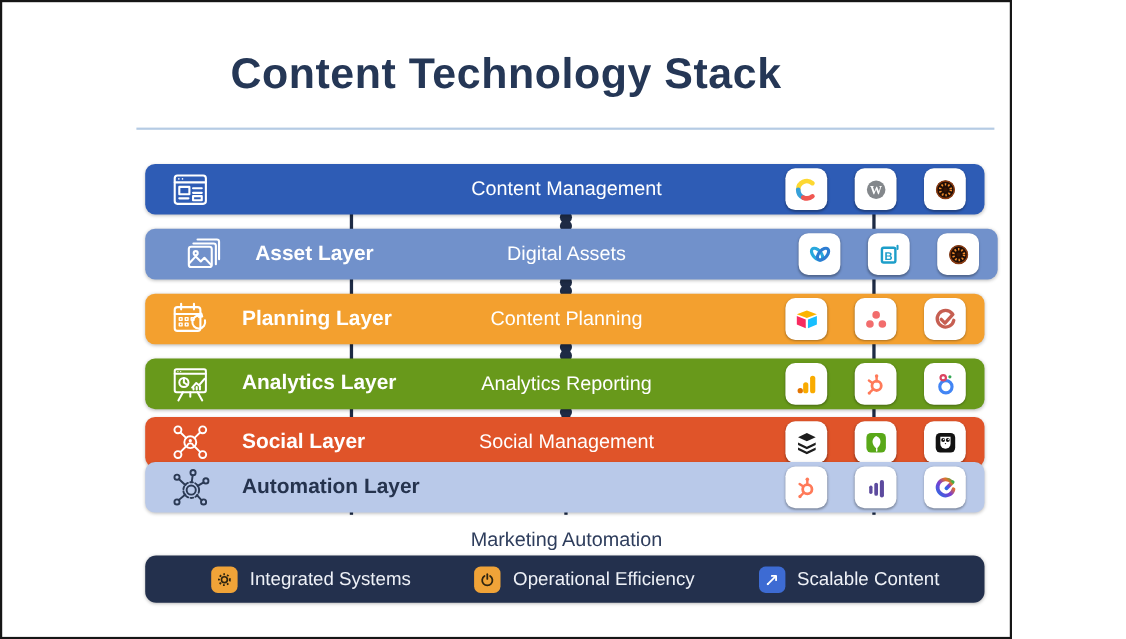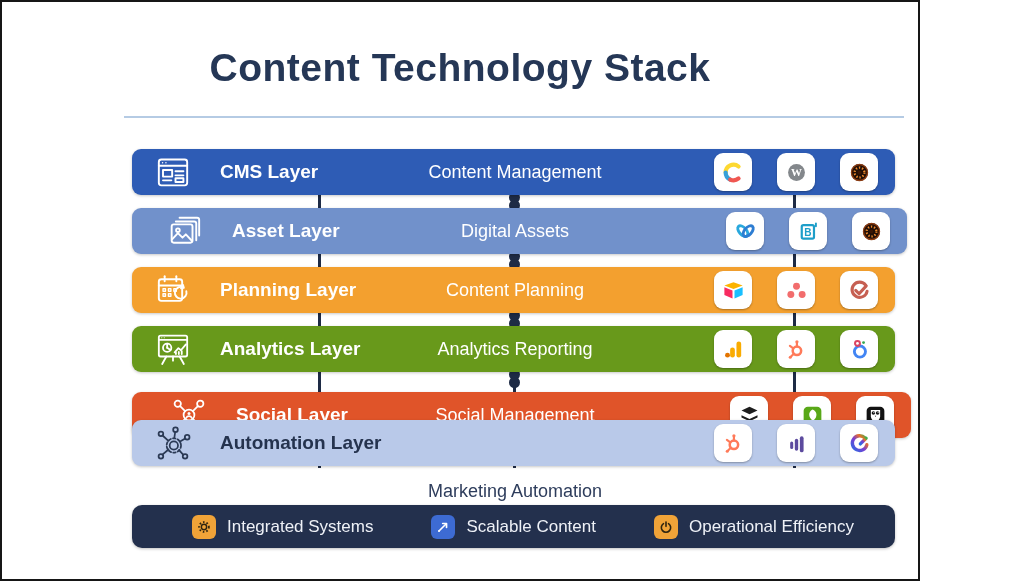--- a/index.html
+++ b/index.html
@@ -74,21 +74,20 @@
         <line x1="7" y1="16.5" x2="41" y2="16.5"></line>
         <circle cx="11.5" cy="12.8" r="0.9" fill="#fff" stroke="none"></circle>
         <circle cx="15.5" cy="12.8" r="0.9" fill="#fff" stroke="none"></circle>
         <rect x="12" y="21.5" width="11" height="8"></rect>
         <line x1="27" y1="23" x2="36.5" y2="23"></line>
         <line x1="27" y1="28" x2="36.5" y2="28"></line>
         <line x1="12" y1="34" x2="22" y2="34"></line>
         <rect x="27" y="31.5" width="9.5" height="4.5"></rect>
       </svg>
     </div>
-    <div class="label">CMS Layer</div>
     <div class="desc">Content Management</div>
     <div class="tools">
       <div class="tool">
         <svg width="27" height="27" viewBox="0 0 32 32" fill="none" stroke-linecap="round">
           <path d="M22 8.9 A9.3 9.3 0 0 0 6.7 16" stroke="#fdd831" stroke-width="5"></path>
           <path d="M6.7 16 A9.3 9.3 0 0 0 12.1 24.4" stroke="#36a0d9" stroke-width="5"></path>
           <path d="M12.1 24.4 A9.3 9.3 0 0 0 22 23.1" stroke="#f05751" stroke-width="5"></path>
         </svg>
       </div>
       <div class="tool">
@@ -229,21 +228,21 @@
       </div>
       <div class="tool">
         <svg width="27" height="27" viewBox="0 0 32 32" fill="none" stroke-linecap="round" stroke-linejoin="round">
           <path d="M23.3 9.6 A9 9 0 1 0 25 16.8" stroke="#c65f52" stroke-width="3.6"></path>
           <path d="M11.5 15.8 L15.5 19.8 L24 10.5" stroke="#c65f52" stroke-width="3.6"></path>
         </svg>
       </div>
     </div>
   </div>
 
-  <div class="row" style="top: 390px; background: rgb(224, 84, 41); padding-left: 16px;">
+  <div class="row" style="top: 377px; background: rgb(224, 84, 41);">
     <div class="licon">
       <svg width="40" height="40" viewBox="0 0 48 48" fill="none" stroke="#fff" stroke-width="2.1" stroke-linecap="round" stroke-linejoin="round">
         <circle cx="24" cy="24" r="6.5"></circle>
         <circle cx="24" cy="22.3" r="1.8" fill="#fff" stroke="none"></circle>
         <path d="M20.7 27.4 a3.6 3.6 0 0 1 6.6 0"></path>
         <circle cx="10.5" cy="10.5" r="3.8"></circle>
         <circle cx="37.5" cy="10.5" r="3.8"></circle>
         <circle cx="10.5" cy="37.5" r="3.8"></circle>
         <circle cx="37.5" cy="37.5" r="3.8"></circle>
         <line x1="19.3" y1="19.3" x2="13.4" y2="13.4"></line>
@@ -341,33 +340,33 @@
     <div class="legend">
       <div class="lsq orange">
         <svg width="16" height="16" viewBox="0 0 24 24" fill="none">
           <circle cx="12" cy="12" r="4" stroke="#2e2410" stroke-width="2.2"></circle>
           <circle cx="12" cy="12" r="7.4" stroke="#2e2410" stroke-width="2.6" stroke-dasharray="2.4 3"></circle>
         </svg>
       </div>
       <div class="ltxt">Integrated Systems</div>
     </div>
     <div class="legend">
+      <div class="lsq orange">
+        <svg width="16" height="16" viewBox="0 0 24 24" fill="none" stroke="#2e2410" stroke-width="2.4" stroke-linecap="round">
+          <line x1="12" y1="4.5" x2="12" y2="11"></line>
+          <path d="M8.2 7 a7 7 0 1 0 7.6 0"></path>
+        </svg>
+      </div>
+      <div class="ltxt">Operational Efficiency</div>
+    </div>
+    <div class="legend">
       <div class="lsq blue">
         <svg width="16" height="16" viewBox="0 0 24 24" fill="none" stroke="#ffffff" stroke-width="2.5" stroke-linecap="round" stroke-linejoin="round">
           <line x1="6" y1="18" x2="16.5" y2="7.5"></line>
           <path d="M11.5 6.8 L17.3 6.8 L17.3 12.6"></path>
           <circle cx="6" cy="18" r="1.4" fill="#ffffff" stroke="none"></circle>
         </svg>
       </div>
       <div class="ltxt">Scalable Content</div>
     </div>
-    <div class="legend">
-      <div class="lsq orange">
-        <svg width="16" height="16" viewBox="0 0 24 24" fill="none" stroke="#2e2410" stroke-width="2.4" stroke-linecap="round">
-          <line x1="12" y1="4.5" x2="12" y2="11"></line>
-          <path d="M8.2 7 a7 7 0 1 0 7.6 0"></path>
-        </svg>
-      </div>
-      <div class="ltxt">Operational Efficiency</div>
-    </div>
   </div>
 
 </div>
 
 </body></html>

